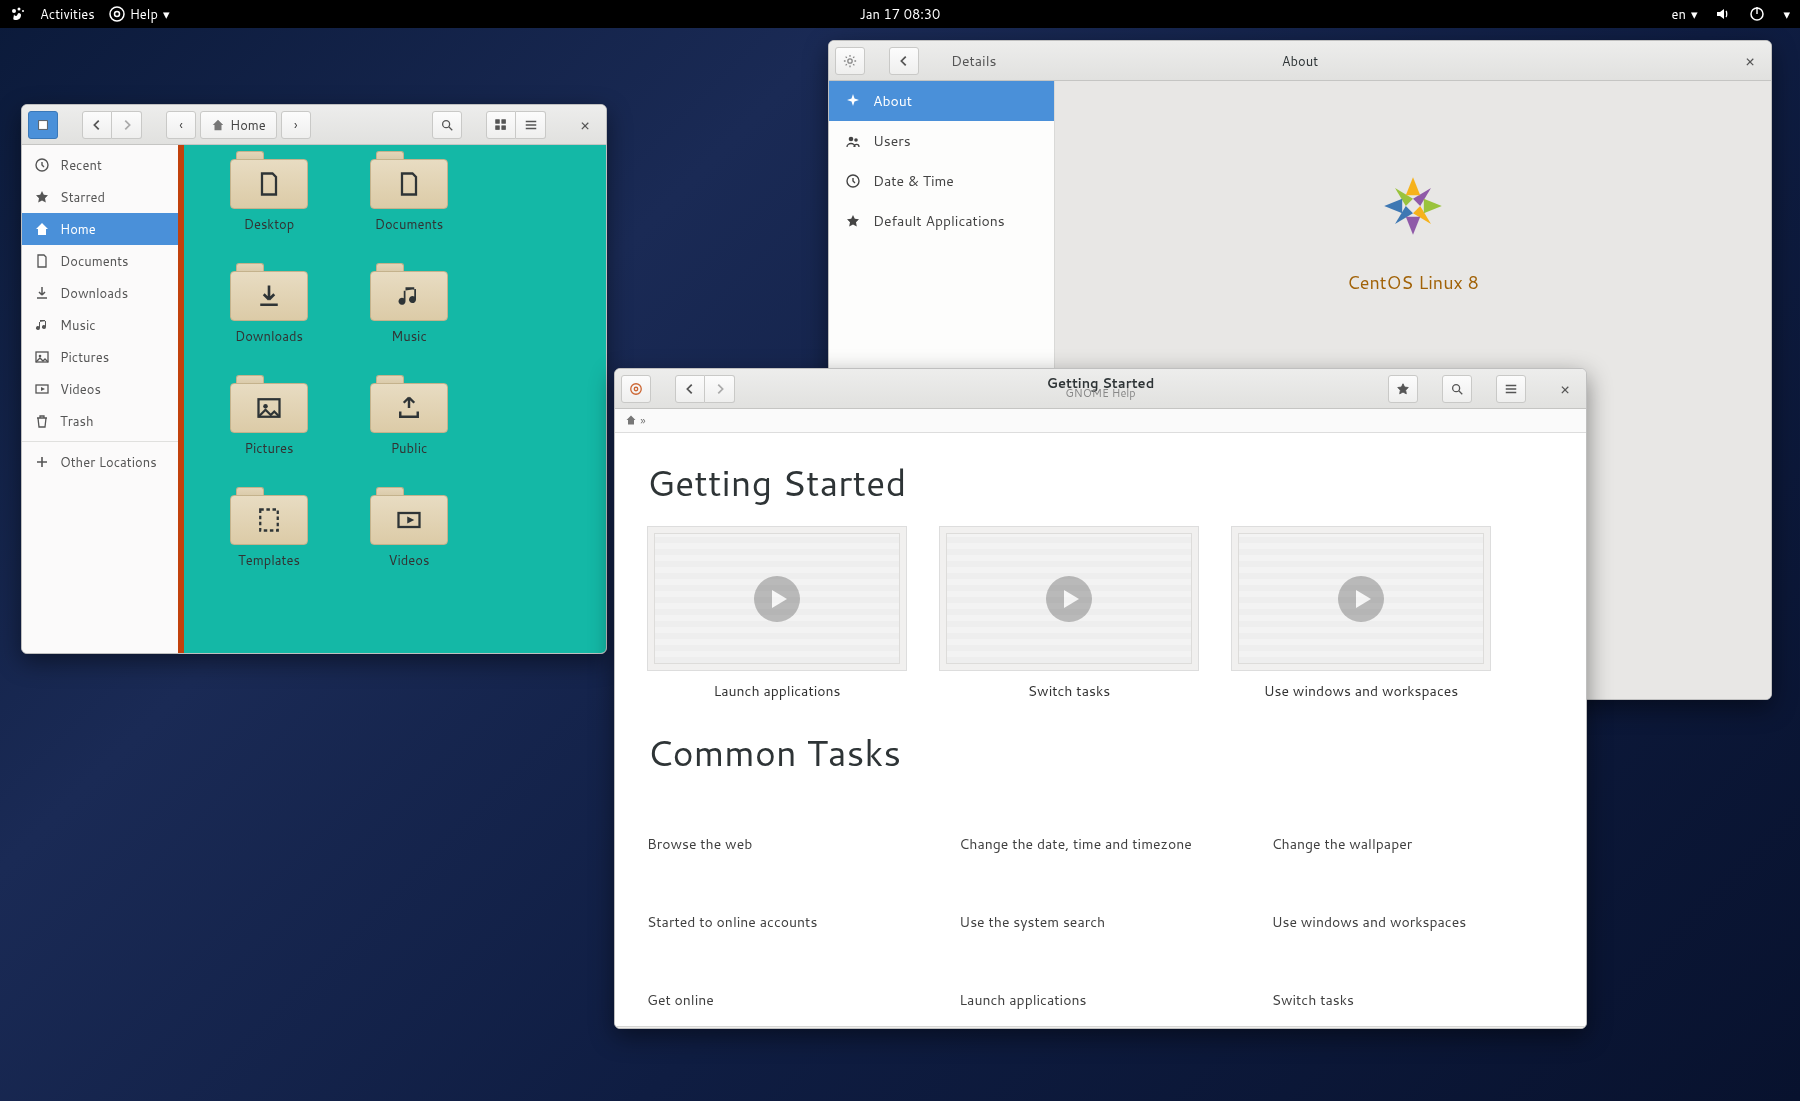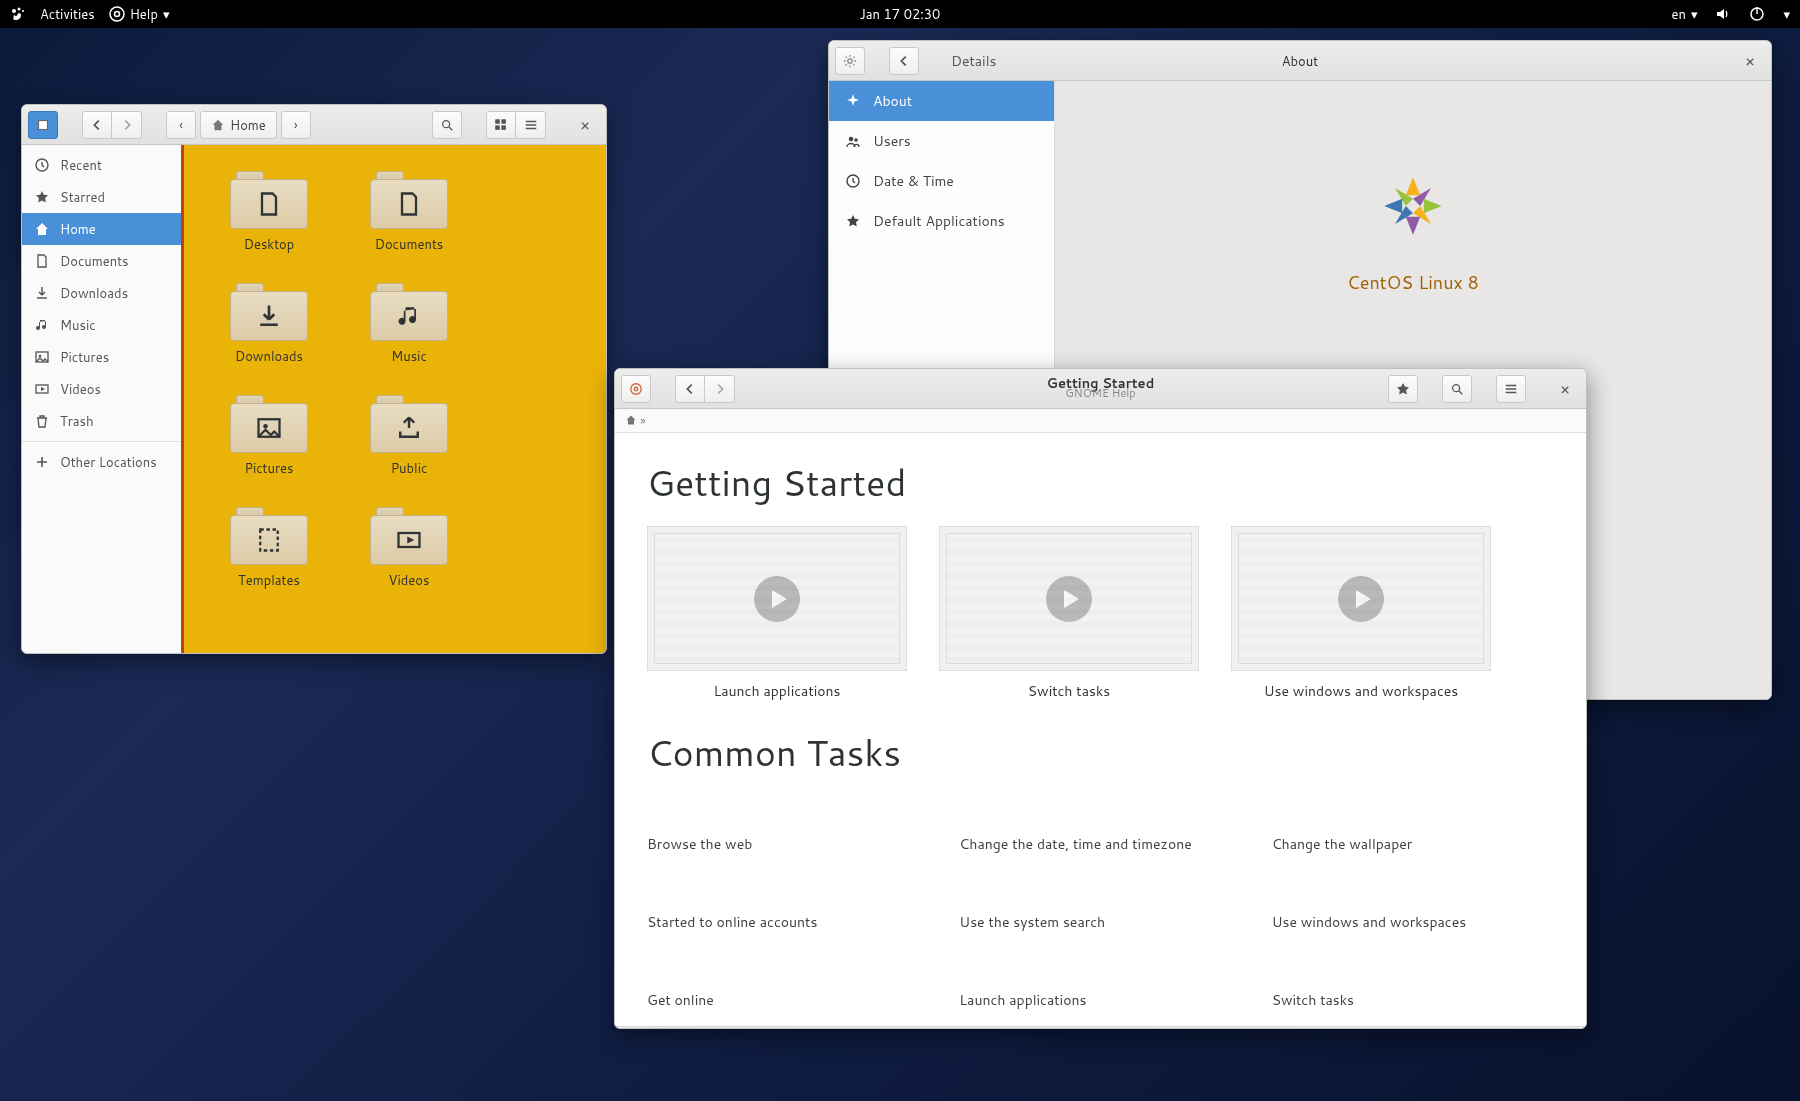--- a/index.html
+++ b/index.html
@@ -21,26 +21,26 @@
 .hb-btn { min-width: 30px; height: 28px; border: 1px solid #c9c9c7; background: linear-gradient(#fcfcfc,#efefee); border-radius: 3px; display: flex; align-items: center; justify-content: center; cursor: pointer; color: #555; }
 .hb-btn.icon svg { width: 14px; height: 14px; fill: #555; stroke: #555; }
 .hb-btn-group { display: flex; }
 .hb-btn-group .hb-btn:not(:first-child) { border-left: none; border-top-left-radius: 0; border-bottom-left-radius: 0; }
 .hb-btn-group .hb-btn:not(:last-child) { border-top-right-radius: 0; border-bottom-right-radius: 0; }
 .hb-spacer { flex: 1; }
 .close-x { font-size: 16px; color: #555; width: 30px; text-align: center; cursor: pointer; }
 
 
 .fw-body { display: flex; height: calc(100% - 40px); }
-.fw-sidebar { width: 162px; background: #fbfafa; border-right: 3px solid #c2410c; padding: 4px 0; }
+.fw-sidebar { width: 162px; background: #fbfafa; border-right: 6px solid #c2410c; padding: 4px 0; }
 .fw-sb-item { display: flex; align-items: center; gap: 10px; padding: 7px 12px; color: #555; cursor: pointer; font-size: 13px; }
 .fw-sb-item.active { background: #4a90d9; color: #fff; }
 .fw-sb-item svg, .fw-sb-item .icn { width: 16px; height: 16px; fill: currentColor; }
 .fw-sb-sep { height: 1px; background: #e0e0de; margin: 4px 0; }
-.fw-grid { flex: 1; padding: 26px 20px; display: grid; grid-template-columns: repeat(2, 130px); gap: 30px 10px; justify-content: start; align-content: start; background: #eab308; }
+.fw-grid { flex: 1; padding: 6px 20px; display: grid; grid-template-columns: repeat(2, 130px); gap: 30px 10px; justify-content: start; align-content: start; background: #14b8a6; }
 .fw-item { display: flex; flex-direction: column; align-items: center; gap: 6px; cursor: pointer; }
 .folder { width: 78px; height: 58px; position: relative; }
 .folder .tab { position: absolute; top: 0; left: 6px; width: 28px; height: 12px; background: linear-gradient(#e3d5b8,#d6c6a4); border-radius: 3px 3px 0 0; border: 1px solid #c4b28c; border-bottom: none; }
 .folder .body { position: absolute; top: 8px; left: 0; right: 0; bottom: 0; background: linear-gradient(#e8dcc2,#dccba7); border: 1px solid #c4b28c; border-radius: 4px; display:flex; align-items:center; justify-content:center; }
 .folder .body svg { width: 28px; height: 28px; fill: #c0ae87; }
 .fw-label { font-size: 13px; color: #333; }
 .pathbar { display: flex; align-items: center; gap: 4px; }
 .pathbar .hb-btn { padding: 0 10px; font-size: 13px; color: #444; }
 
 
@@ -91,21 +91,21 @@
     <span class="item">
       <svg viewBox="0 0 16 16">
           <circle cx="8" cy="8" r="7" fill="none" stroke="#fff" stroke-width="1.5"></circle>
           <circle cx="8" cy="8" r="2.5" fill="none" stroke="#fff" stroke-width="1.5"></circle>
         </svg>
       <span>Help</span>
       <span>▾</span>
     </span>
   </div>
   <div class="center">
-    <span class="item">Jan 17  02:30</span>
+    <span class="item">Jan 17  08:30</span>
   </div>
   <div class="right">
     <span class="item">
         <span>en</span> 
         <span>▾</span>
       </span>
     <span class="item">
         <svg viewBox="0 0 16 16">
           <path d="M2 6h3l4-3v10l-4-3H2z"></path>
           <path d="M11 5c1 1 1 5 0 6" fill="none" stroke="#fff" stroke-width="1.3"></path>

